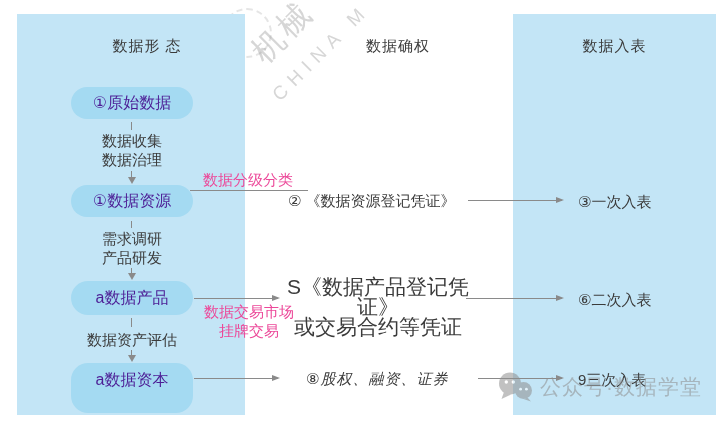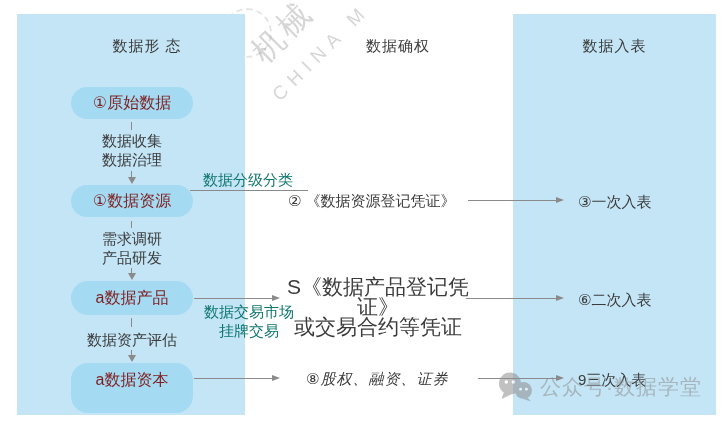--- a/index.html
+++ b/index.html
@@ -6,38 +6,38 @@
   .canvas{
     position:relative;width:723px;height:424px;background:#ffffff;overflow:hidden;
     font-family:"Liberation Sans","DejaVu Sans",sans-serif;color:#3b3b3b;
   }
   .panel{position:absolute;top:14px;height:401px;background:#c3e5f6;}
   .panel-left{left:17px;width:228px;}
   .panel-right{left:513px;width:203px;}
   .col-title{position:absolute;top:37px;font-size:15px;text-align:center;color:#3b3b3b;letter-spacing:1px;}
   .bubble{
     position:absolute;left:71px;width:122px;height:32px;line-height:32px;
-    background:#a4daf2;border-radius:17px;text-align:center;font-size:16px;color:#7f1d1d;
+    background:#a4daf2;border-radius:17px;text-align:center;font-size:16px;color:#4c1d95;
   }
   .flow-label{position:absolute;left:42px;width:180px;text-align:center;font-size:15px;line-height:19px;}
   .vtick{position:absolute;left:131px;width:1px;background:#8a8a8a;}
   .arrow-down{position:absolute;left:131px;width:1px;background:#8a8a8a;}
   .arrow-down::after{
     content:"";position:absolute;left:-3px;bottom:-6px;width:0;height:0;
     border-left:4px solid transparent;border-right:4px solid transparent;border-top:7px solid #8a8a8a;
   }
   .hline{position:absolute;height:1px;background:#8a8a8a;}
   .arrow-right{position:absolute;height:1px;background:#8a8a8a;}
   .arrow-right::after{
     content:"";position:absolute;right:-2px;top:-3px;width:0;height:0;
     border-top:3.5px solid transparent;border-bottom:3.5px solid transparent;border-left:8px solid #8a8a8a;
   }
   .mid-text{position:absolute;font-size:15px;color:#3b3b3b;}
   .mid-text-center{position:absolute;font-size:21px;text-align:center;line-height:20px;color:#3b3b3b;}
-  .edge-label{position:absolute;font-size:15px;text-align:center;line-height:19px;color:#0f766e;}
+  .edge-label{position:absolute;font-size:15px;text-align:center;line-height:19px;color:#ec4899;}
   .entry-item{position:absolute;left:578px;font-size:15px;color:#3b3b3b;}
   
   .wm-top-cn{
     position:absolute;left:242px;top:42px;transform:rotate(-45deg);transform-origin:0 0;
     font-size:32px;color:#9a9a9a;opacity:.40;letter-spacing:4px;white-space:nowrap;
   }
   .wm-top-en{
     position:absolute;left:268px;top:90px;transform:rotate(-45deg);transform-origin:0 0;
     font-size:19px;color:#9a9a9a;opacity:.40;letter-spacing:7px;white-space:nowrap;
   }

